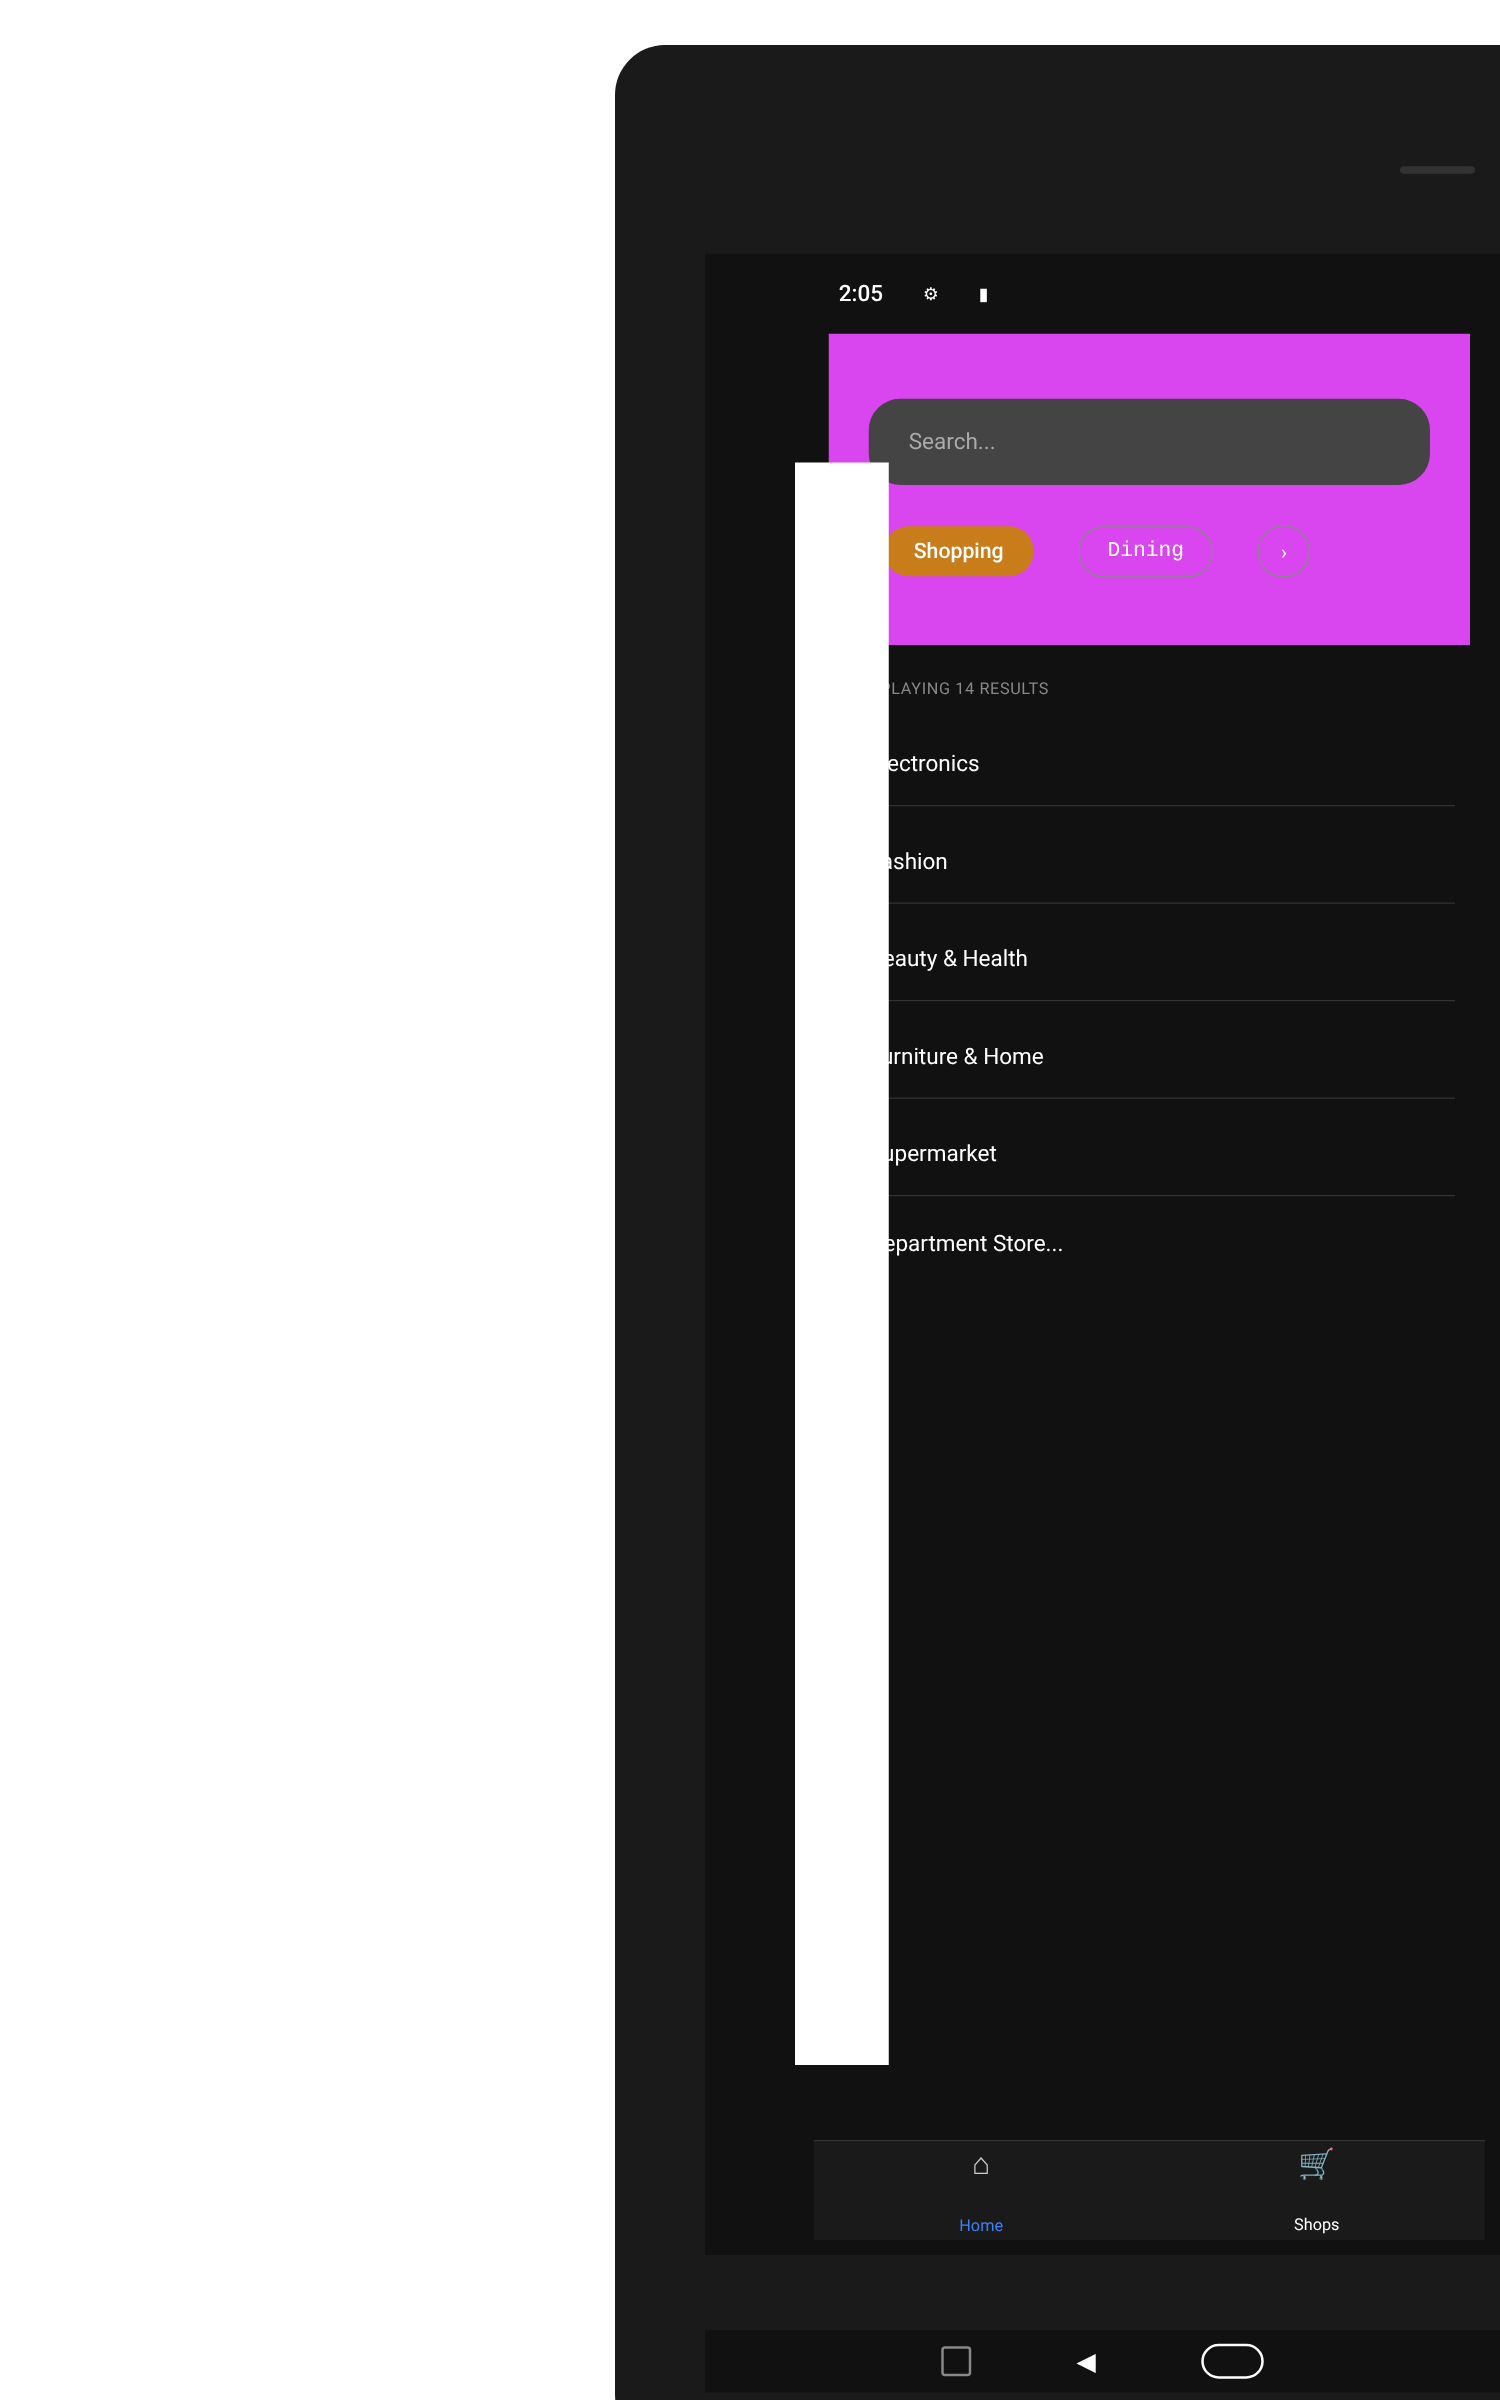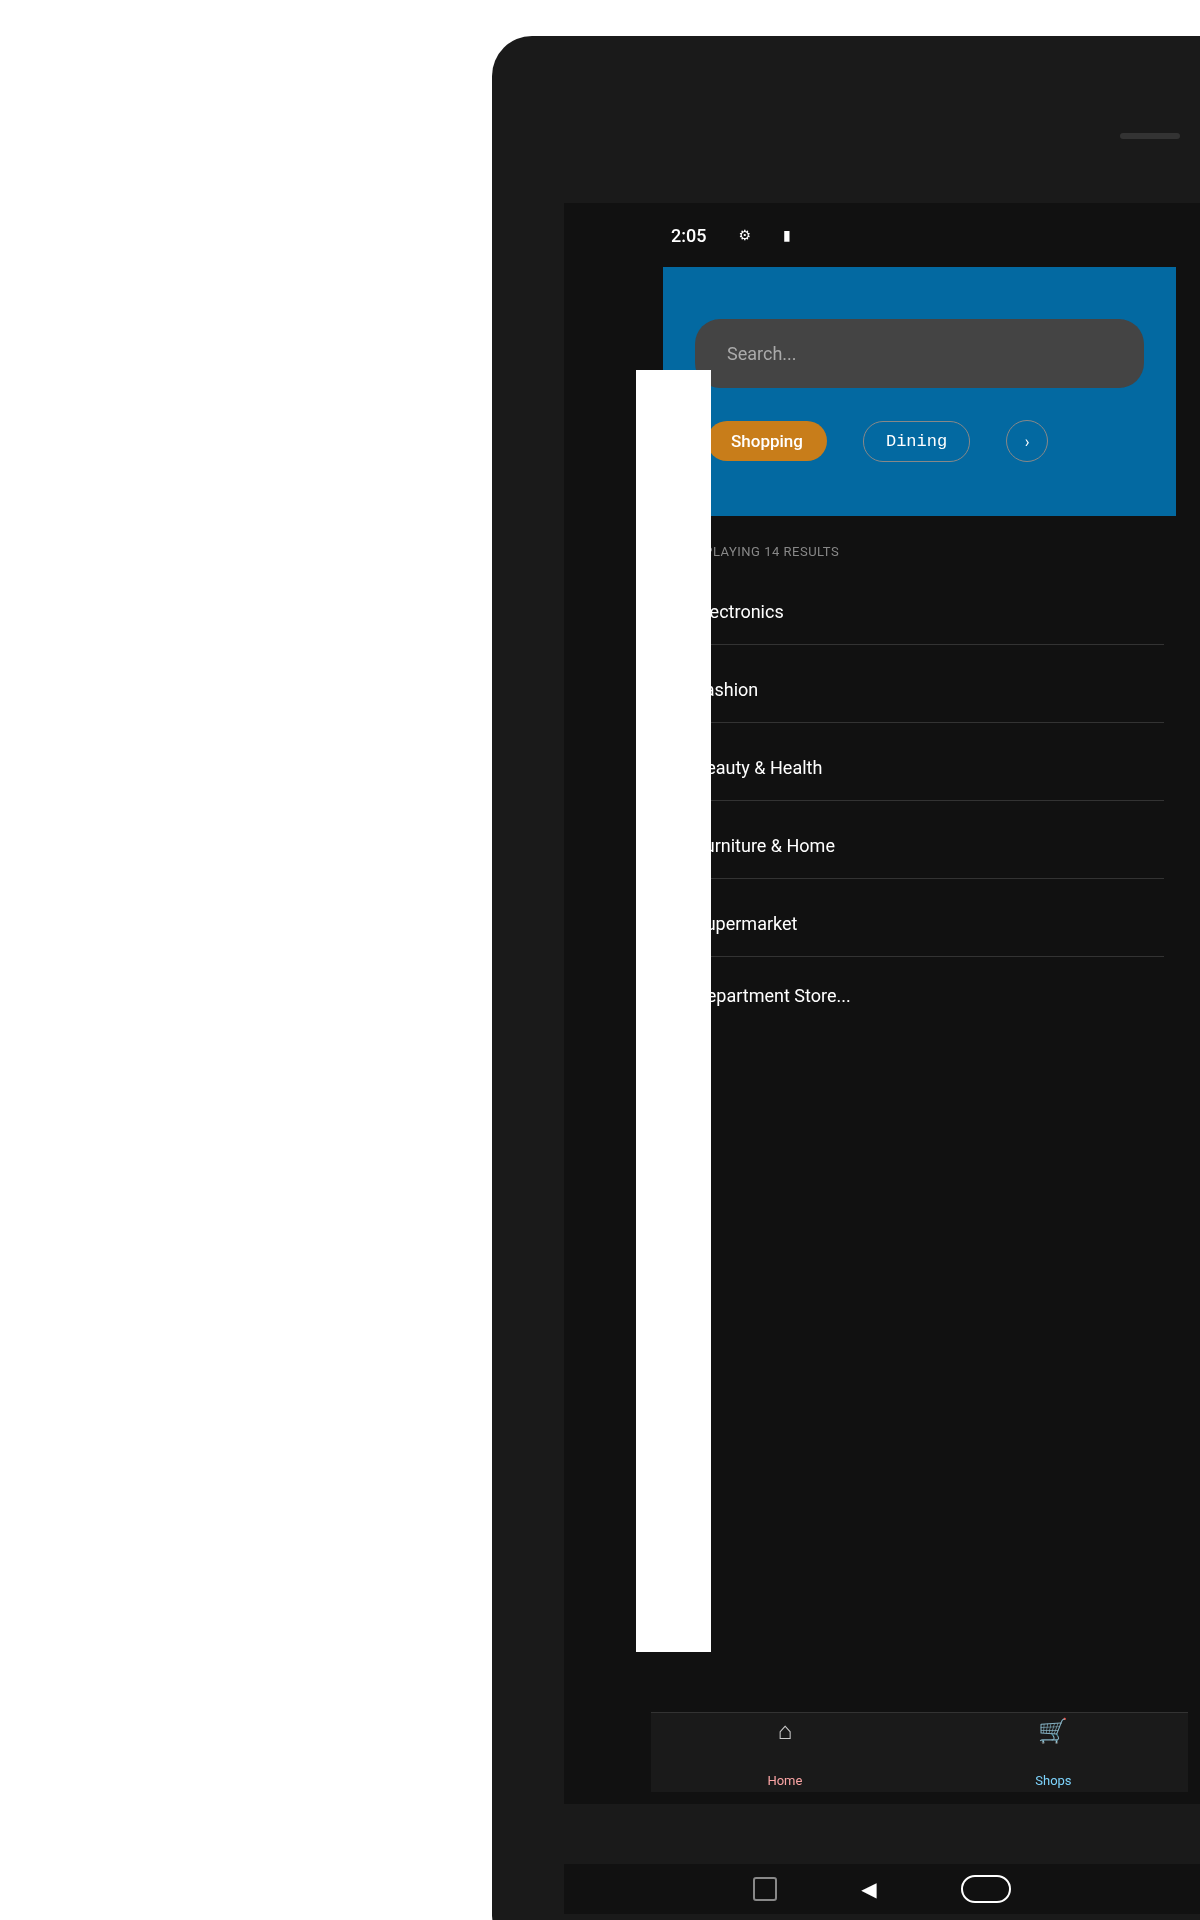--- a/index.html
+++ b/index.html
@@ -80,21 +80,21 @@
       top: 40px;
       left: 75px;
       right: 0;
       bottom: 80px;
       background: #111111;
       overflow: hidden;
     }
 
     
     .top-area {
-      background: #0369a1;
+      background: #d946ef;
       padding: 40px 20px 20px 20px;
     }
 
     
     .search-bar {
       background: #444444;
       border-radius: 25px;
       padding: 12px 20px;
       display: flex;
       align-items: center;
@@ -194,23 +194,23 @@
       gap: 4px;
       padding: 8px 20px;
     }
     .nav-icon {
       font-size: 24px;
     }
     .nav-label {
       font-size: 13px;
     }
     .nav-item-home .nav-icon { color: #cccccc; }
-    .nav-item-home .nav-label { color: #fca5a5; }
+    .nav-item-home .nav-label { color: #3b82f6; }
     .nav-item-shops .nav-icon { color: #c87d1a; }
-    .nav-item-shops .nav-label { color: #7dd3fc; }
+    .nav-item-shops .nav-label { color: #ffffff; }
 
     
     .system-nav {
       position: absolute;
       bottom: 30px;
       left: 60px;
       right: 0;
       height: 50px;
       background: #111111;
       display: flex;

